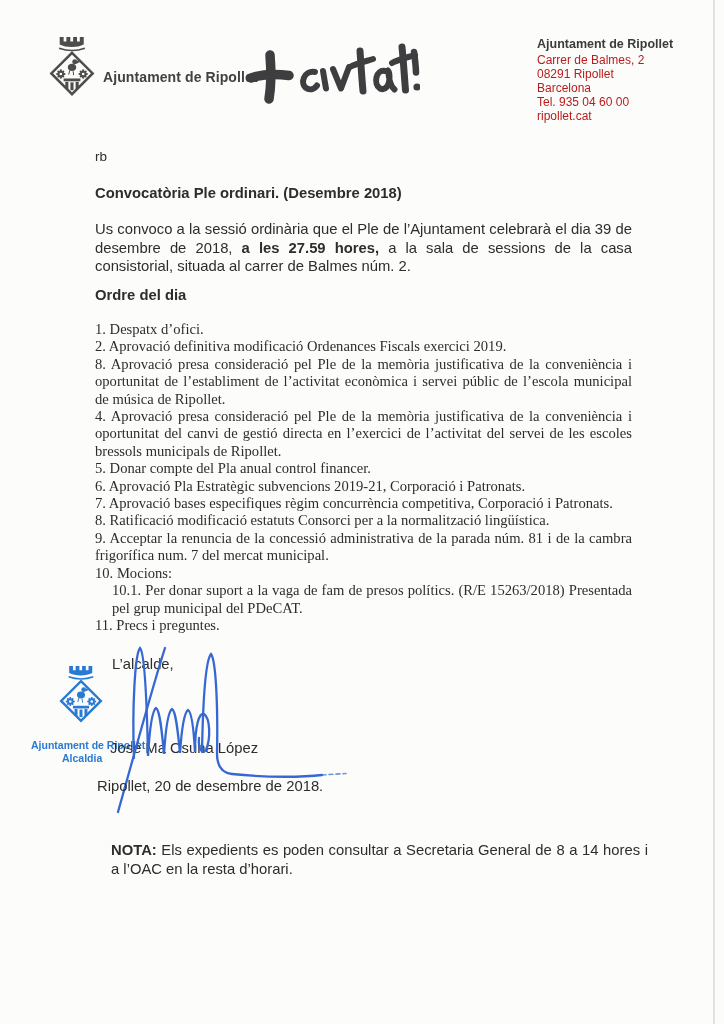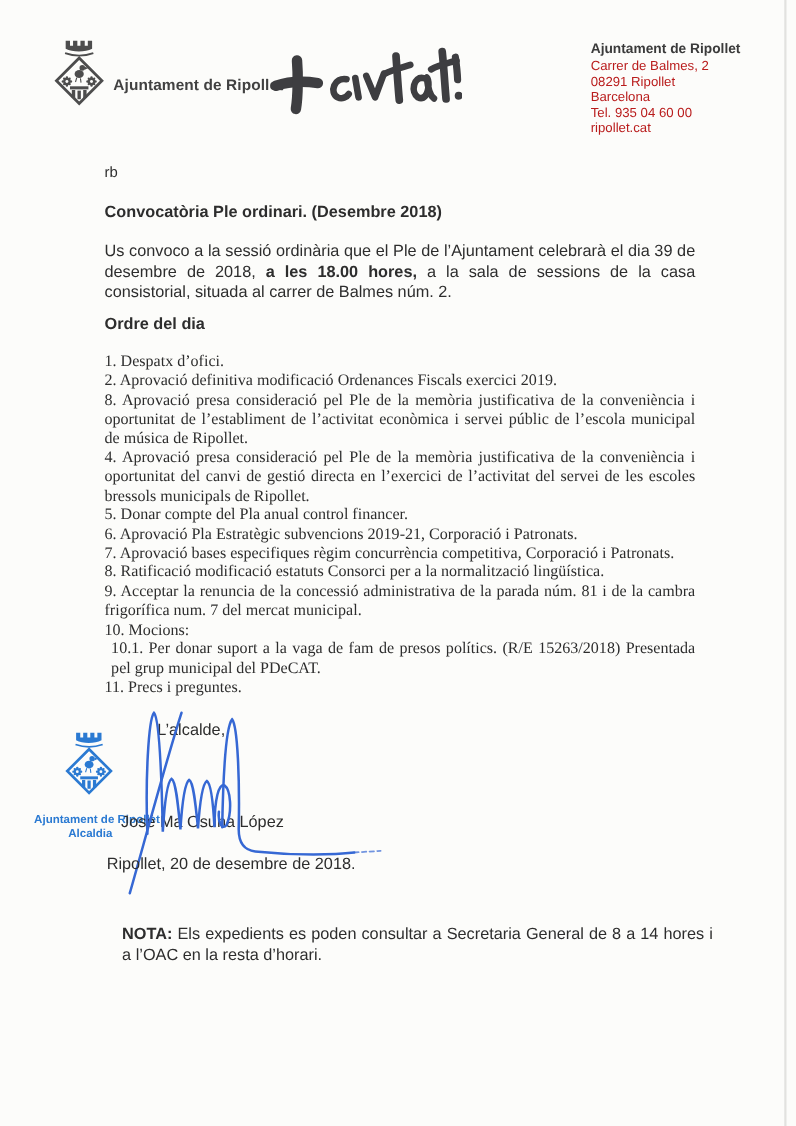--- a/index.html
+++ b/index.html
@@ -27,23 +27,23 @@
   .ref{position:absolute;left:95px;top:149px;font-size:13.5px;}
   .doc-title{position:absolute;left:95px;top:185px;width:537px;font-size:14.8px;font-weight:bold;}
   .intro{
     position:absolute;left:95px;top:220px;width:537px;margin:0;
     font-size:14.8px;line-height:18.6px;
     text-align:justify;text-align-last:left;
   }
   .agenda-heading{position:absolute;left:95px;top:287px;font-size:14.8px;font-weight:bold;}
   .agenda{position:absolute;left:95px;top:321px;width:537px;font-size:14.6px;line-height:17.4px;}
   .agenda-item{text-align:justify;text-align-last:left;font-family:Liberation Serif, serif;}
-  .agenda-item.indent{margin-left:6px;}
+  .agenda-item.indent{margin-left:17px;}
   
-  .salutation{position:absolute;left:112px;top:656px;font-size:14.8px;margin-left:31px;}
+  .salutation{position:absolute;left:112px;top:656px;font-size:14.8px;}
   .stamp{position:absolute;left:30px;top:660px;width:160px;height:118px;color:#2b7ad2;}
   .arms-blue{left:24px;top:5px;width:54px;height:73px;color:#2b7ad2;}
   .stamp-line1{position:absolute;left:1px;top:79px;font-size:10.5px;font-weight:bold;}
   .stamp-line2{position:absolute;left:32px;top:92px;font-size:10.5px;font-weight:bold;}
   .signature-svg{position:absolute;left:90px;top:638px;width:480px;height:180px;}
   .signer{position:absolute;left:110px;top:740px;font-size:14.8px;}
   .place-date{position:absolute;left:97px;top:778px;font-size:14.8px;}
   .note{
     position:absolute;left:95px;top:825px;width:537px;margin:16px;
     font-size:14.8px;line-height:18.6px;
@@ -147,21 +147,21 @@
         <div class="address-line">Barcelona</div>
         <div class="address-line">Tel. 935 04 60 00</div>
         <div class="address-line">ripollet.cat</div>
       </div>
   </div>
 
   <div class="ref">rb</div>
 
   <div class="doc-title">Convocatòria Ple ordinari. (Desembre 2018)</div>
 
-  <p class="intro"><span>Us convoco a la sessió ordinària que el Ple de l’Ajuntament celebrarà el dia 39 de desembre de 2018, </span><b>a les 18.00 hores,</b><span> a la sala de sessions de la casa consistorial, situada al carrer de Balmes núm. 2.</span></p>
+  <p class="intro"><span>Us convoco a la sessió ordinària que el Ple de l’Ajuntament celebrarà el dia 39 de desembre de 2018, </span><b>a les 27.59 hores,</b><span> a la sala de sessions de la casa consistorial, situada al carrer de Balmes núm. 2.</span></p>
 
   <div class="agenda-heading">Ordre del dia</div>
 
   <div class="agenda">
       <div class="agenda-item">1.  Despatx d’ofici.</div>
       <div class="agenda-item">2. Aprovació definitiva modificació Ordenances Fiscals  exercici 2019.</div>
       <div class="agenda-item">8. Aprovació presa consideració pel Ple de la memòria justificativa de la conveniència i oportunitat de l’establiment de l’activitat econòmica i servei públic de l’escola municipal de música de Ripollet.</div>
       <div class="agenda-item">4. Aprovació presa consideració pel Ple de la memòria justificativa de la conveniència i oportunitat del canvi de gestió directa en l’exercici de l’activitat del servei de les escoles bressols municipals de Ripollet.</div>
       <div class="agenda-item">5. Donar compte del Pla anual control financer.</div>
       <div class="agenda-item">6. Aprovació Pla Estratègic subvencions 2019-21, Corporació i Patronats.</div>

